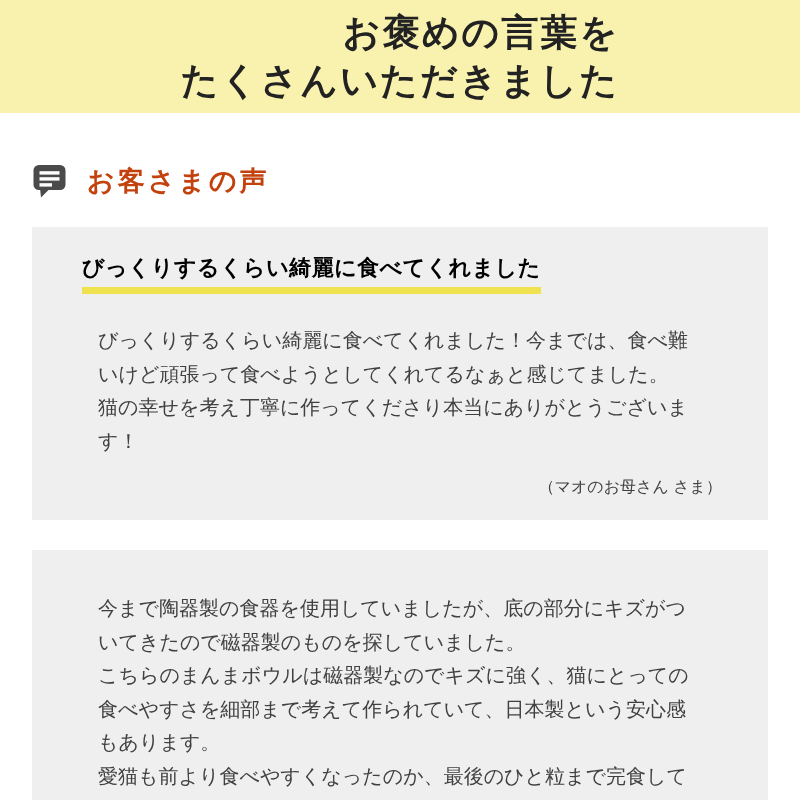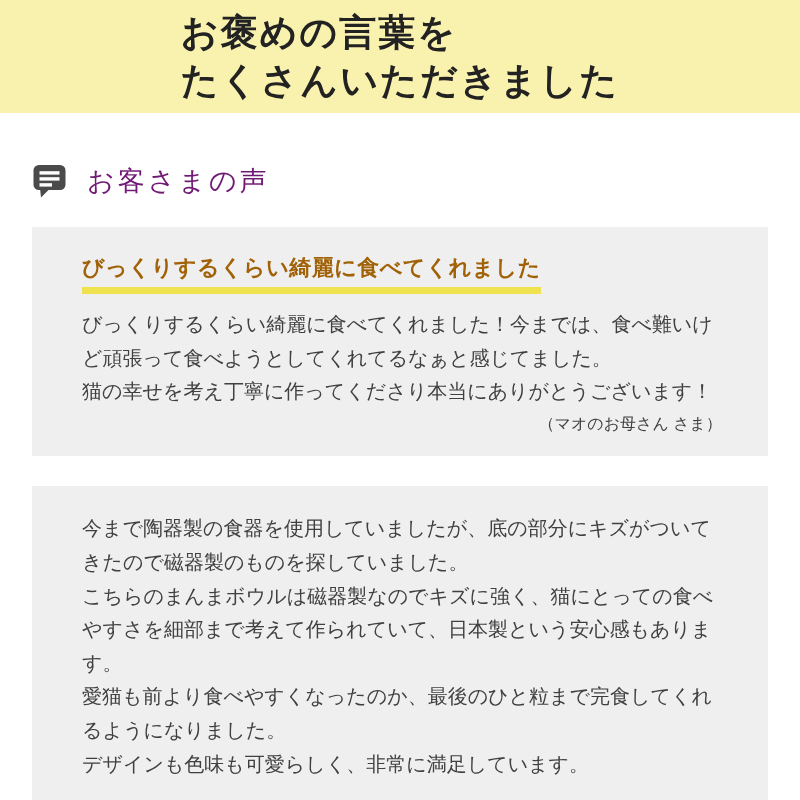--- a/index.html
+++ b/index.html
@@ -21,65 +21,65 @@
     align-items: center;
     justify-content: center;
   }
   .hero-title {
     margin: 12px;
     font-size: 37px;
     font-weight: 700;
     line-height: 1.28;
     letter-spacing: 2px;
     color: #222222;
-    text-align: left;
+    text-align: right;
     white-space: pre-line;
   }
 
   
   .section-head {
     display: flex;
     align-items: center;
     gap: 21px;
     margin: 50px 32px 28px 33px;
   }
   .bubble-icon {
     width: 33px;
     height: 34px;
     flex: 0 0 auto;
     display: inline-block;
   }
   .section-title {
     margin: 0;
     font-size: 27px;
-    font-weight: 400;
+    font-weight: 700;
     letter-spacing: 3px;
-    color: #701a75;
+    color: #c2410c;
   }
 
   
   .review-card {
     margin: 0 32px 30px 32px;
     width: 736px;
     box-sizing: border-box;
     background: #efefef;
     padding: 26px 46px 20px 50px;
   }
   .review-title {
     display: inline-block;
     margin: 0 0 14px 0;
     font-size: 22px;
     font-weight: 700;
     letter-spacing: 0.5px;
-    color: #a16207;
+    color: #000000;
     border-bottom: 7px solid #f0e14e;
     padding-bottom: 4px;
   }
   .review-body {
-    margin: 0;
+    margin: 16px;
     font-size: 20px;
     line-height: 1.68;
     color: #404040;
     white-space: pre-line;
   }
   .review-attribution {
     margin: 2px 0 0 0;
     font-size: 16px;
     line-height: 1.6;
     color: #404040;

